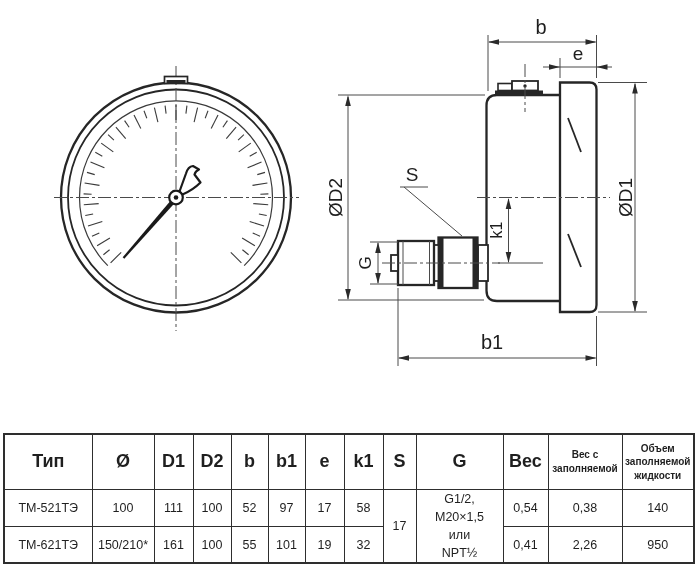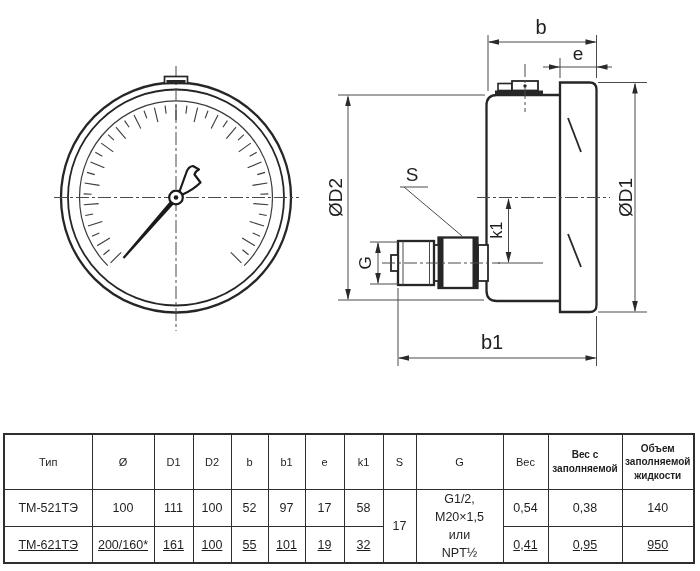--- a/index.html
+++ b/index.html
@@ -10,23 +10,23 @@
   .med{stroke:#262626;stroke-width:1.8;fill:none;}
   .thin{stroke:#4a4a4a;stroke-width:1;fill:none;}
   .cl{stroke:#4a4a4a;stroke-width:1;fill:none;stroke-dasharray:13 3 3 3;}
   .wfill{fill:#ffffff;}
   .dk{fill:#262626;}
   table.spec{position:absolute;left:3px;top:433px;width:690px;border-collapse:collapse;
              table-layout:fixed;border:2px solid #2e2e2e;background:#fff;}
   table.spec th,table.spec td{border:1.5px solid #2e2e2e;text-align:center;vertical-align:middle;
              padding:0 2px;font-size:12.5px;color:#1f1f1f;}
   table.spec thead tr{height:55px;}
-  table.spec th{font-weight:normal;font-size:11px;}
+  table.spec th{font-weight:bold;font-size:18px;}
   table.spec th.small{font-size:10px;font-weight:bold;line-height:1.35;}
-  tr.r1{height:37px;} tr.r2{height:36px;text-decoration:underline;}
+  tr.r1{height:37px;} tr.r2{height:36px;}
   td.gcell{font-size:10.5px;line-height:1.45;}
 </style>
 </head>
 <body>
 
 <div class="page">
 
   <svg width="700" height="432" viewBox="0 0 700 432">
 
     <g>
@@ -219,26 +219,26 @@
           <div>M20×1,5</div>
           <div>или</div>
           <div>NPT½</div>
         </td>
         <td>0,54</td>
         <td>0,38</td>
         <td>140</td>
       </tr>
       <tr class="r2">
         <td>ТМ-621ТЭ</td>
-        <td>200/160*</td>
+        <td>150/210*</td>
         <td>161</td>
         <td>100</td>
         <td>55</td>
         <td>101</td>
         <td>19</td>
         <td>32</td>
         <td>0,41</td>
-        <td>0,95</td>
+        <td>2,26</td>
         <td>950</td>
       </tr>
     </tbody>
   </table>
 </div>
 
 </body></html>

